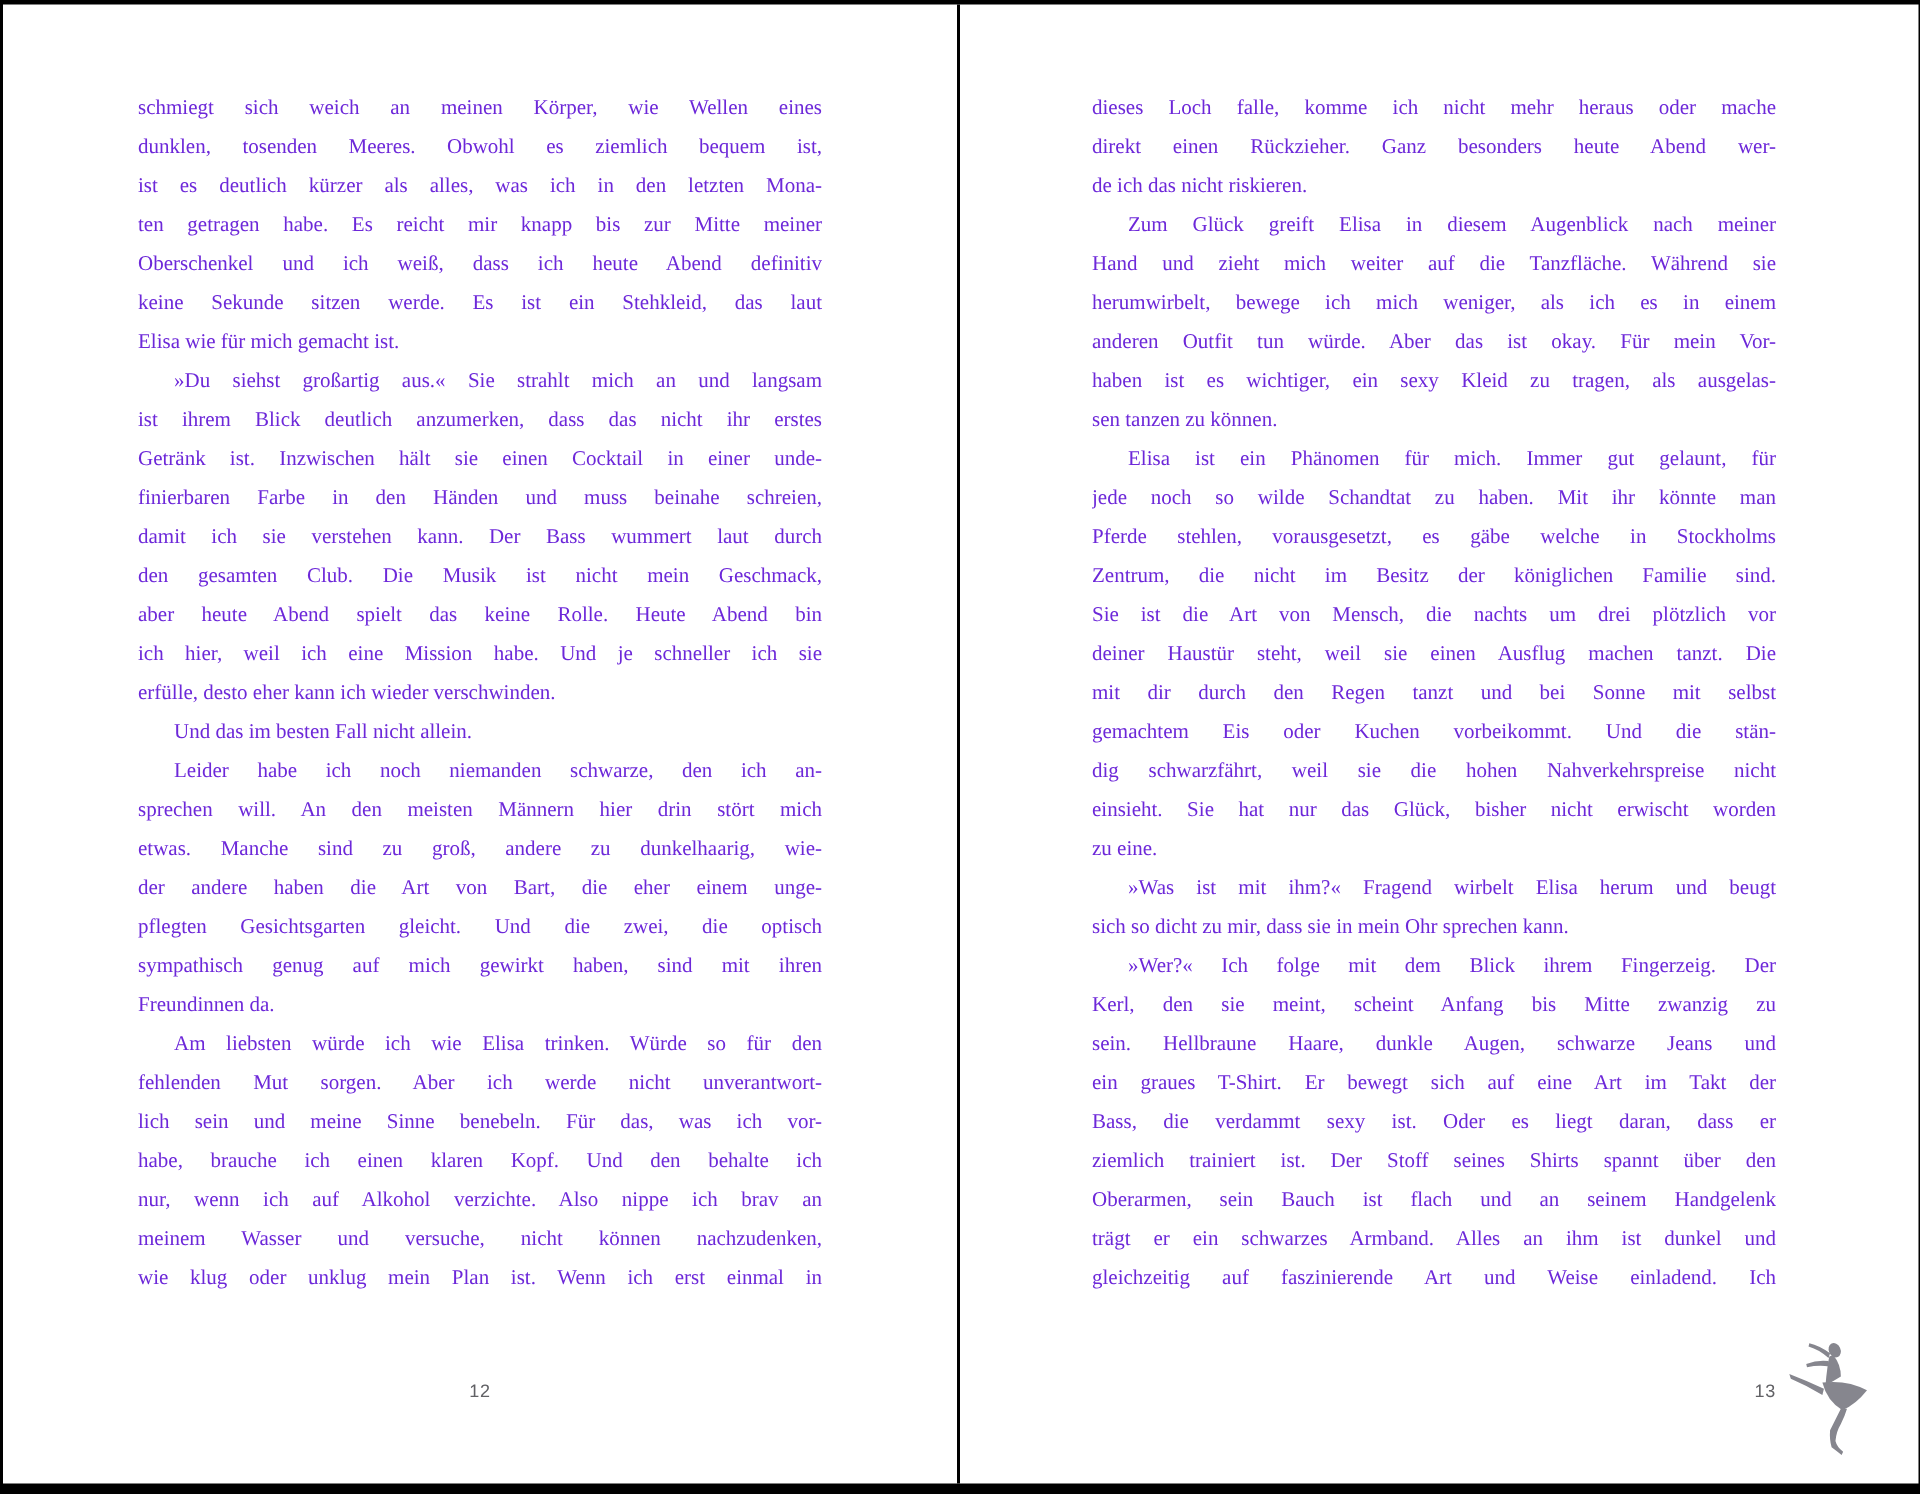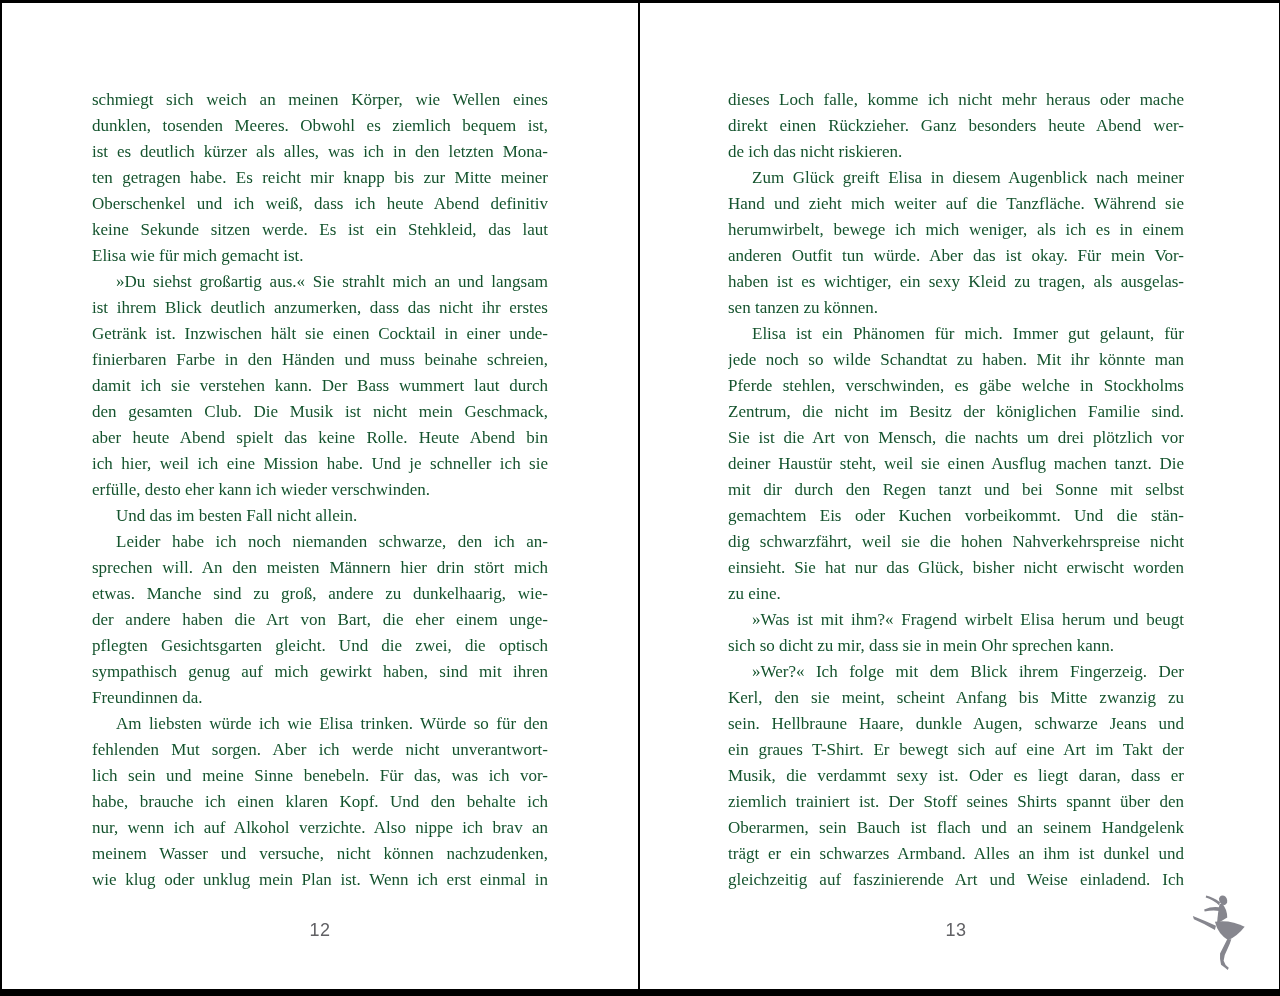--- a/index.html
+++ b/index.html
@@ -17,51 +17,51 @@
   .divider {
     position: absolute;
     top: -3px;
     bottom: -7px;
     left: 636px;
     width: 2px;
     background: #000000;
   }
   .text-block {
     position: absolute;
-    top: 84px;
+    top: 57px;
     width: 456px;
     font-family: "Liberation Serif", "DejaVu Serif", serif;
-    font-size: 17px;
+    font-size: 14px;
     line-height: 26px;
-    color: #14532d;
+    color: #6d28d9;
   }
   .text-block.left  { left: 90px; }
   .text-block.right { left: 726px; }
   .paragraph { margin: 0; }
   .line {
     height: 26px;
     overflow: hidden;
     text-align: justify;
     text-align-last: justify;
     white-space: normal;
   }
   .line.last   { text-align-last: left; }
   .line.indent { text-indent: 24px; }
   .page-number {
     position: absolute;
     top: 917px;
     width: 456px;
     text-align: center;
     font-family: "Liberation Sans", "DejaVu Sans", sans-serif;
-    font-size: 18px;
+    font-size: 12px;
     letter-spacing: 0.5px;
     color: #616165;
   }
   .page-number.left  { left: 90px; }
-  .page-number.right { left: 726px; }
+  .page-number.right { left: 726px; text-align: right; }
   .ballerina {
     position: absolute;
     left: 1188px;
     top: 890px;
     width: 56px;
     height: 80px;
   }
 </style>
 </head>
 <body>
@@ -125,40 +125,40 @@
         <div class="line indent">Zum Glück greift Elisa in diesem Augenblick nach meiner</div>
         <div class="line">Hand und zieht mich weiter auf die Tanzfläche. Während sie</div>
         <div class="line">herumwirbelt, bewege ich mich weniger, als ich es in einem</div>
         <div class="line">anderen Outfit tun würde. Aber das ist okay. Für mein Vor-</div>
         <div class="line">haben ist es wichtiger, ein sexy Kleid zu tragen, als ausgelas-</div>
         <div class="line last">sen tanzen zu können.</div>
       </div>
       <div class="paragraph">
         <div class="line indent">Elisa ist ein Phänomen für mich. Immer gut gelaunt, für</div>
         <div class="line">jede noch so wilde Schandtat zu haben. Mit ihr könnte man</div>
-        <div class="line">Pferde stehlen, verschwinden, es gäbe welche in Stockholms</div>
+        <div class="line">Pferde stehlen, vorausgesetzt, es gäbe welche in Stockholms</div>
         <div class="line">Zentrum, die nicht im Besitz der königlichen Familie sind.</div>
         <div class="line">Sie ist die Art von Mensch, die nachts um drei plötzlich vor</div>
         <div class="line">deiner Haustür steht, weil sie einen Ausflug machen tanzt. Die</div>
         <div class="line">mit dir durch den Regen tanzt und bei Sonne mit selbst</div>
         <div class="line">gemachtem Eis oder Kuchen vorbeikommt. Und die stän-</div>
         <div class="line">dig schwarzfährt, weil sie die hohen Nahverkehrspreise nicht</div>
         <div class="line">einsieht. Sie hat nur das Glück, bisher nicht erwischt worden</div>
         <div class="line last">zu eine.</div>
       </div>
       <div class="paragraph">
         <div class="line indent">»Was ist mit ihm?« Fragend wirbelt Elisa herum und beugt</div>
         <div class="line last">sich so dicht zu mir, dass sie in mein Ohr sprechen kann.</div>
       </div>
       <div class="paragraph">
         <div class="line indent">»Wer?« Ich folge mit dem Blick ihrem Fingerzeig. Der</div>
         <div class="line">Kerl, den sie meint, scheint Anfang bis Mitte zwanzig zu</div>
         <div class="line">sein. Hellbraune Haare, dunkle Augen, schwarze Jeans und</div>
         <div class="line">ein graues T-Shirt. Er bewegt sich auf eine Art im Takt der</div>
-        <div class="line">Musik, die verdammt sexy ist. Oder es liegt daran, dass er</div>
+        <div class="line">Bass, die verdammt sexy ist. Oder es liegt daran, dass er</div>
         <div class="line">ziemlich trainiert ist. Der Stoff seines Shirts spannt über den</div>
         <div class="line">Oberarmen, sein Bauch ist flach und an seinem Handgelenk</div>
         <div class="line">trägt er ein schwarzes Armband. Alles an ihm ist dunkel und</div>
         <div class="line">gleichzeitig auf faszinierende Art und Weise einladend. Ich</div>
       </div>
     </div>
   <div class="page-number right">13</div>
 
   <svg class="ballerina" viewBox="0 0 54 78" xmlns="http://www.w3.org/2000/svg" aria-hidden="true">
     <g fill="#86868e">

